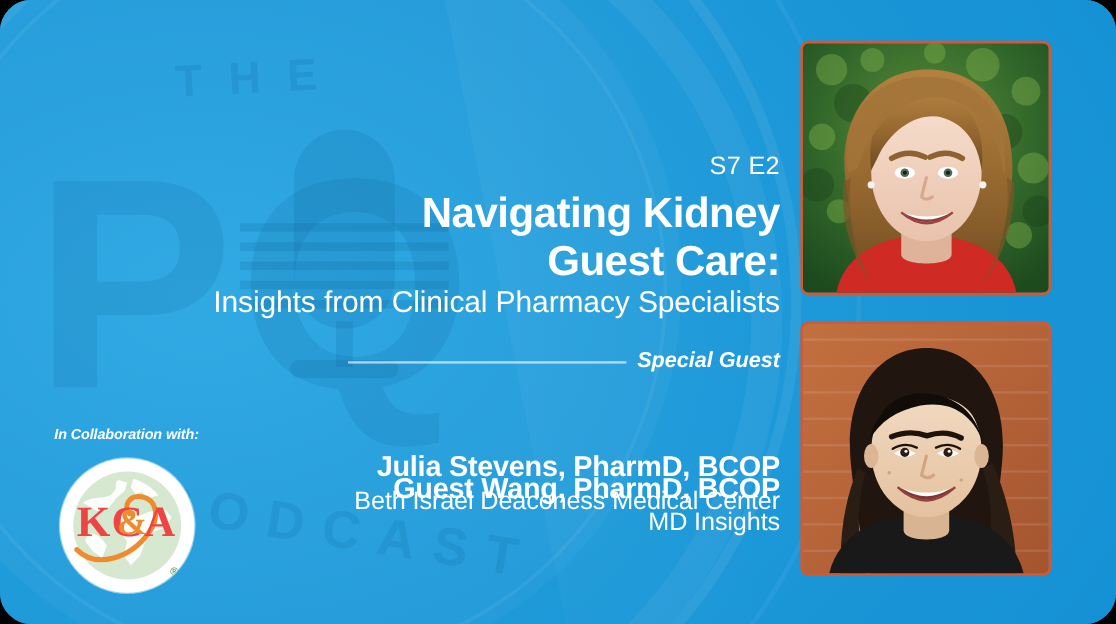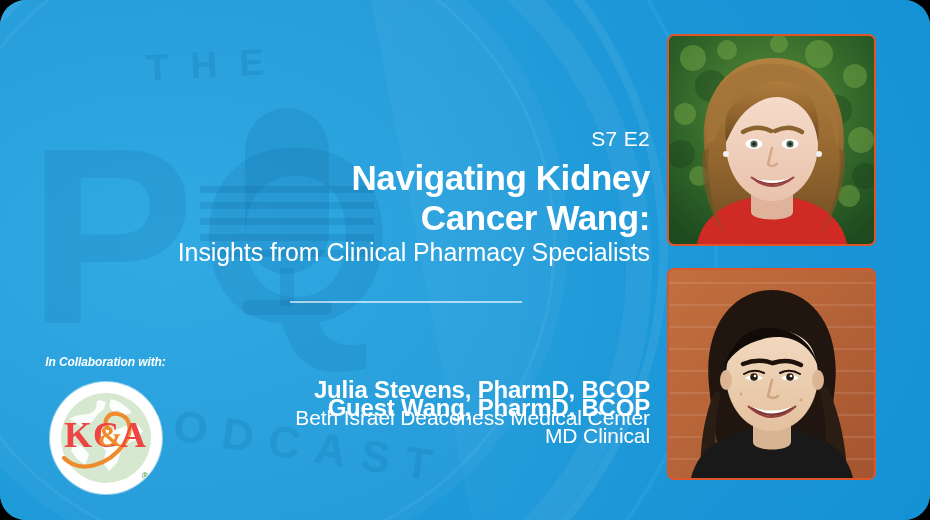--- a/index.html
+++ b/index.html
@@ -287,36 +287,37 @@
   </div>
   <div class="wm wm-pq">PQ</div>
   <div class="wm wm-podcast">PODCAST</div>
 
   <div class="text-col">
 
     <div class="episode">S7 E2</div>
 
     <div class="title">
       <div>Navigating Kidney</div>
-      <div>Cancer Wang:</div>
+      <div>Guest Care:</div>
     </div>
 
     <div class="subtitle">Insights from Clinical Pharmacy Specialists</div>
 
     <div class="divider"></div>
 
+    <div class="special-guest">Special Guest</div>
 
     <div class="guest guest-1">
       <div class="guest-name">Julia Stevens, PharmD, BCOP</div>
       <div class="guest-org">Beth Israel Deaconess Medical Center</div>
     </div>
 
     <div class="guest guest-2">
       <div class="guest-name">Guest Wang, PharmD, BCOP</div>
-      <div class="guest-org">MD Clinical</div>
+      <div class="guest-org">MD Insights</div>
     </div>
   </div>
 
   <div class="collab">
     <div class="collab-label">In Collaboration with:</div>
 
     <div class="kca-logo">
       <div class="kca-globe">
         <svg viewBox="0 0 90 90" width="90" height="90">
           <g fill="#ffffff" opacity="0.92">

